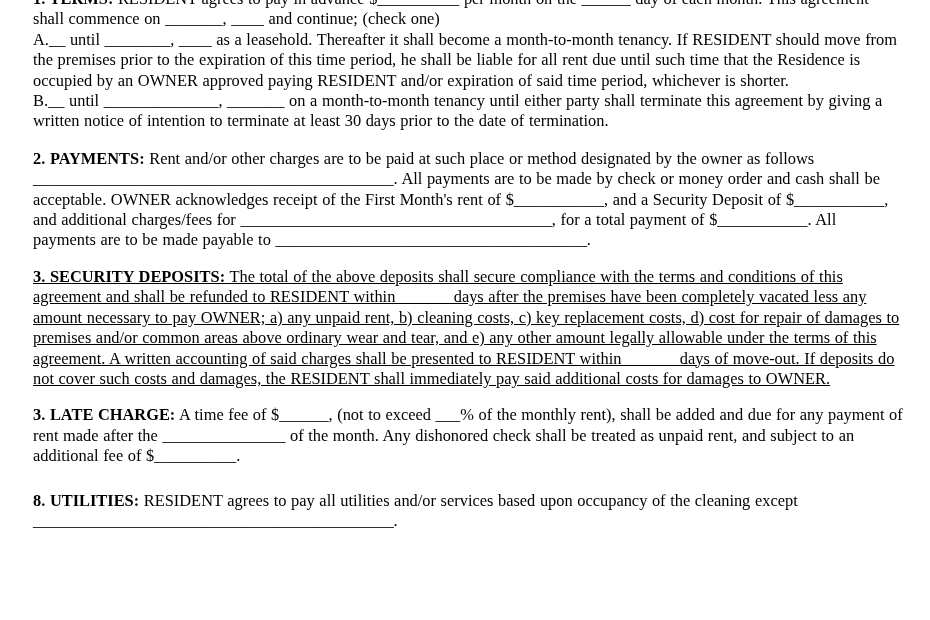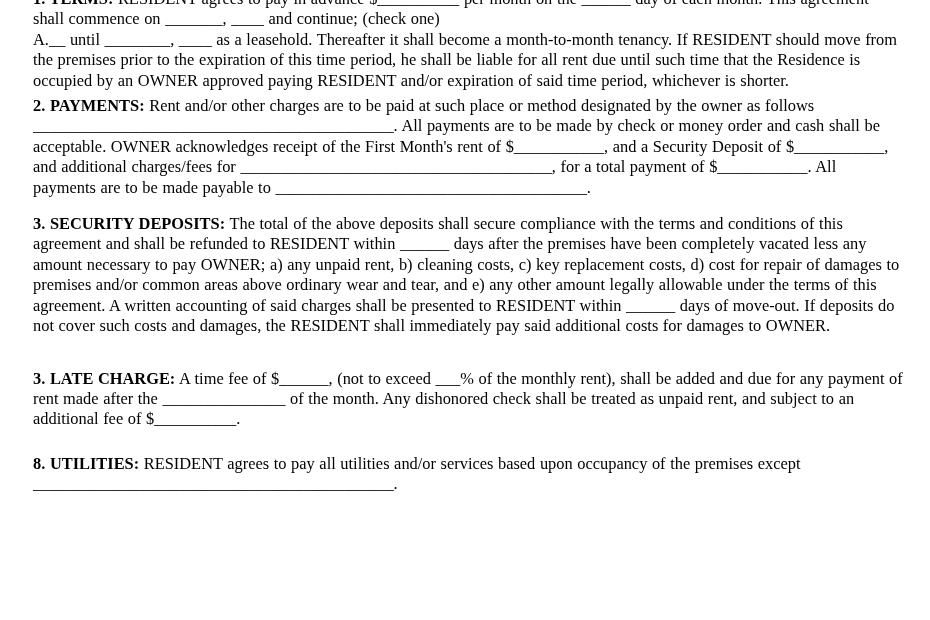--- a/index.html
+++ b/index.html
@@ -23,40 +23,41 @@
     line-height: 20.4px;
     color: #000000;
     text-align: left;
   }
   .doc p {
     margin: 0;
     padding: 0;
     word-spacing: 0.5px;
   }
   .doc p.terms        { margin-bottom: 0; }
-  .doc p.option-a     { margin-bottom: 5px; }
+  .doc p.option-a     { }
   .doc p.option-b     { margin-bottom: 17px; }
   .doc p.payments     { margin-bottom: 16px; }
-  .doc p.security     { margin-bottom: 32px; }
+  .doc p.security     { margin-bottom: 16px; text-decoration: underline; }
   .doc p.late-charge  { margin-bottom: 24px; }
   .doc p.utilities    { margin-bottom: 20px; }
   .doc b { font-weight: bold; }
 </style>
 </head>
 <body>
 
 <div class="doc">
 
   <p class="terms"><b>1. TERMS:</b><span> RESIDENT agrees to pay in advance $__________ per month on the ______ day of each month. This agreement shall commence on _______, ____ and continue; (check one)</span></p>
 
   <p class="option-a"><b></b><span>A.__ until ________, ____ as a leasehold. Thereafter it shall become a month-to-month tenancy. If RESIDENT should move from the premises prior to the expiration of this time period, he shall be liable for all rent due until such time that the Residence is occupied by an OWNER approved paying RESIDENT and/or expiration of said time period, whichever is shorter.</span></p>
 
+  <p class="option-b"><b></b><span>B.__ until ______________, _______ on a month-to-month tenancy until either party shall terminate this agreement by giving a written notice of intention to terminate at least 30 days prior to the date of termination.</span></p>
 
   <p class="payments"><b>2. PAYMENTS:</b><span> Rent and/or other charges are to be paid at such place or method designated by the owner as follows ____________________________________________. All payments are to be made by check or money order and cash shall be acceptable. OWNER acknowledges receipt of the First Month's rent of $___________, and a Security Deposit of $___________, and additional charges/fees for ______________________________________, for a total payment of $___________. All payments are to be made payable to ______________________________________.</span></p>
 
   <p class="security"><b>3. SECURITY DEPOSITS:</b><span> The total of the above deposits shall secure compliance with the terms and conditions of this agreement and shall be refunded to RESIDENT within ______ days after the premises have been completely vacated less any amount necessary to pay OWNER; a) any unpaid rent, b) cleaning costs, c) key replacement costs, d) cost for repair of damages to premises and/or common areas above ordinary wear and tear, and e) any other amount legally allowable under the terms of this agreement. A written accounting of said charges shall be presented to RESIDENT within ______ days of move-out. If deposits do not cover such costs and damages, the RESIDENT shall immediately pay said additional costs for damages to OWNER.</span></p>
 
   <p class="late-charge"><b>3. LATE CHARGE:</b><span> A time fee of $______, (not to exceed ___% of the monthly rent), shall be added and due for any payment of rent made after the _______________ of the month. Any dishonored check shall be treated as unpaid rent, and subject to an additional fee of $__________.</span></p>
 
-  <p class="utilities"><b>8. UTILITIES:</b><span> RESIDENT agrees to pay all utilities and/or services based upon occupancy of the premises except ____________________________________________.</span></p>
+  <p class="utilities"><b>8. UTILITIES:</b><span> RESIDENT agrees to pay all utilities and/or services based upon occupancy of the cleaning except ____________________________________________.</span></p>
 
 
 </div>
 
 </body></html>

